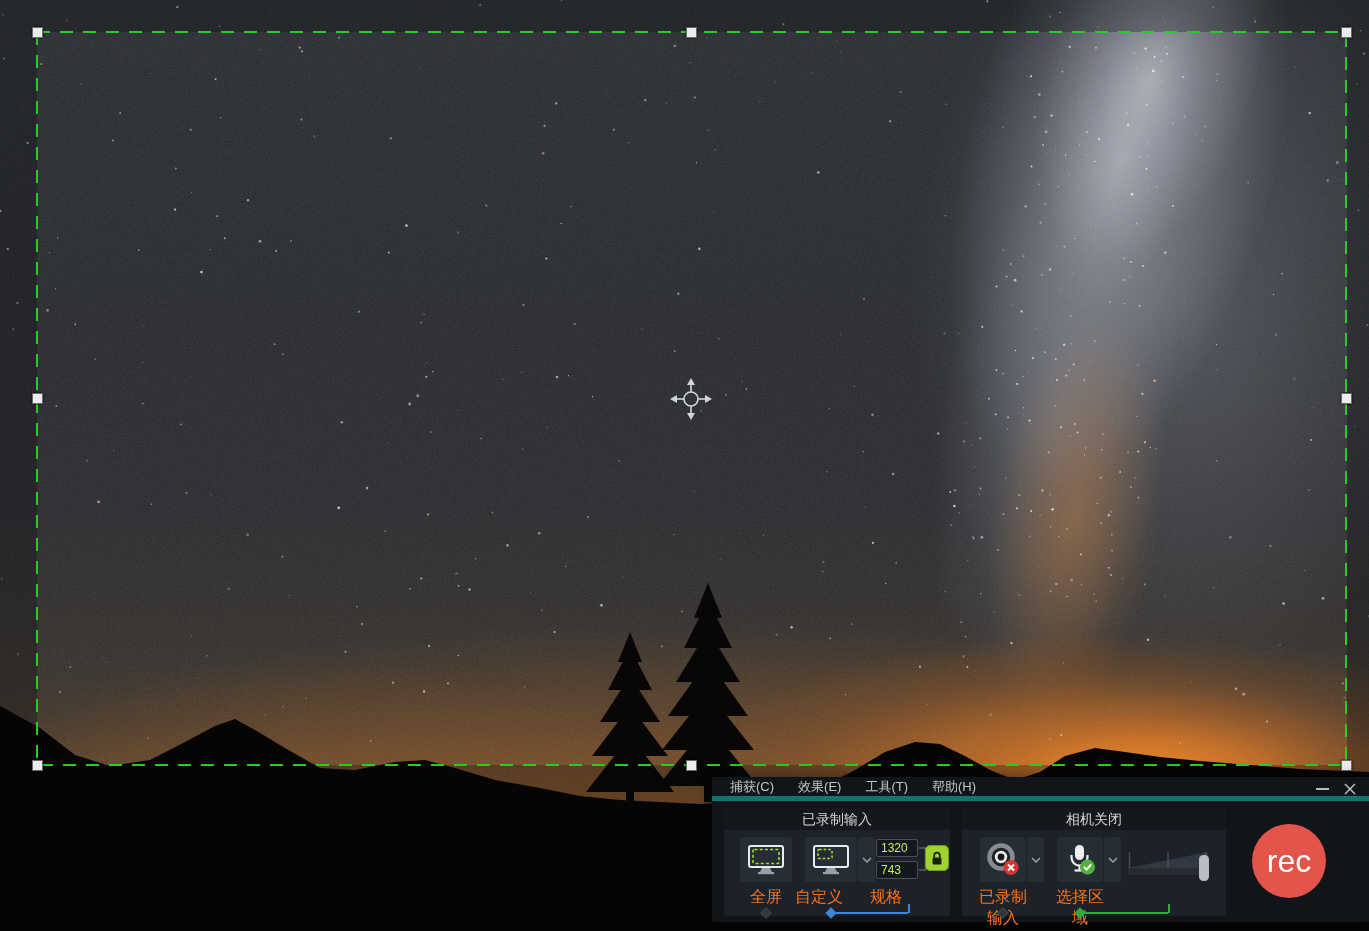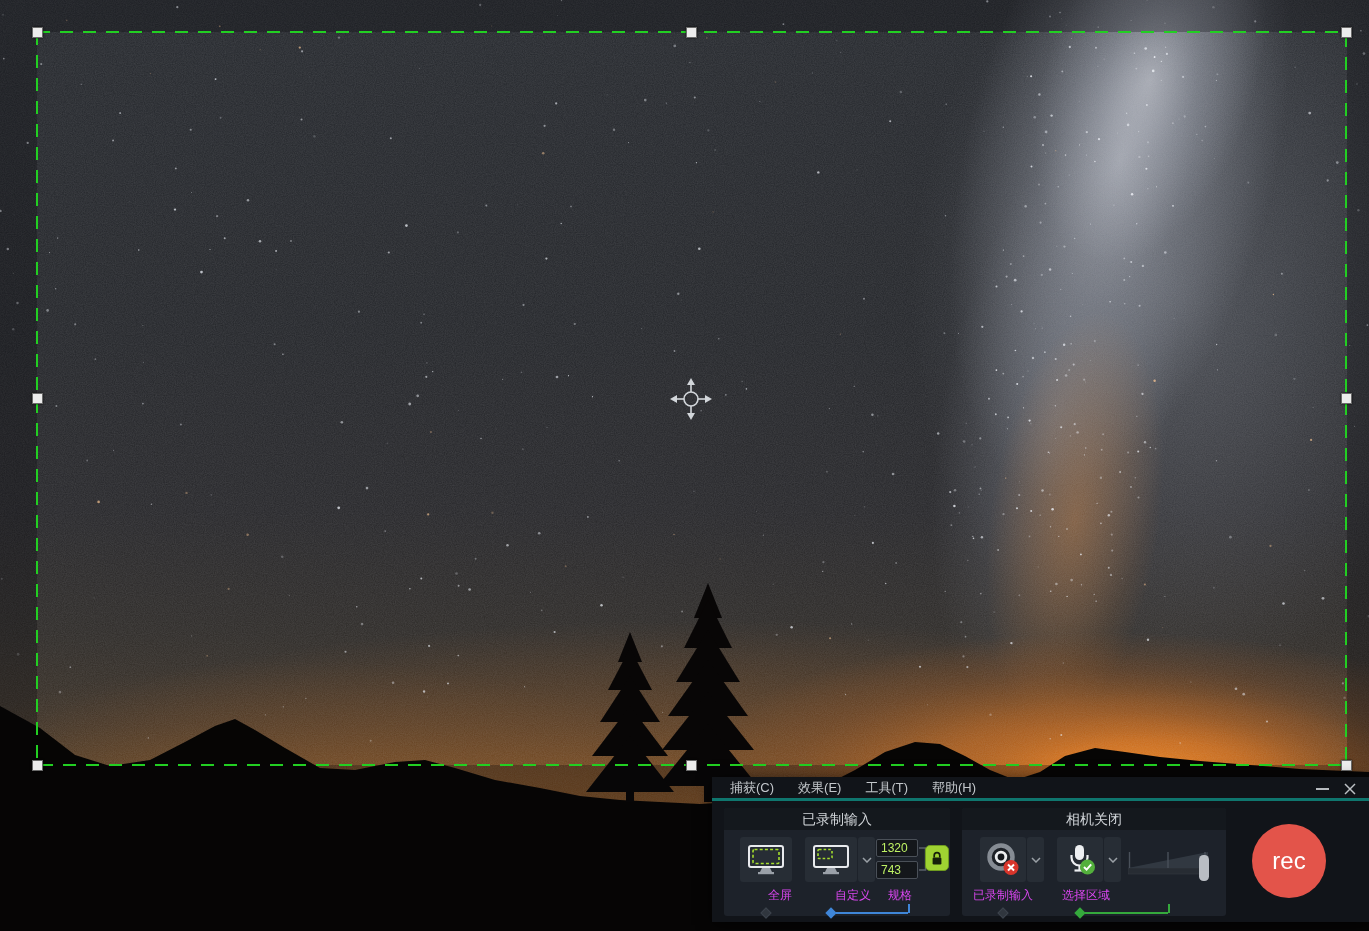--- a/index.html
+++ b/index.html
@@ -14,51 +14,51 @@
 
   
   .handle{position:absolute;width:11px;height:11px;background:#ececec;
           border:1px solid #6a6a6a;box-shadow:0 0 2px rgba(0,0,0,.8);}
 
   
   .panel{position:absolute;left:712px;top:777px;width:657px;height:145px;
          background:#111419;box-shadow:0 3px 14px rgba(0,0,0,.65);}
   .menubar{position:absolute;left:0;top:0;width:100%;height:24px;
            display:flex;align-items:center;padding-left:7px;gap:2px;
-           border-bottom:3px solid #0f766e;}
+           border-bottom:5px solid #0f766e;}
   .mitem{color:#c3c7cb;font-size:13px;padding:0 11px;line-height:24px;cursor:default;}
   .winbtns{position:absolute;right:10px;top:0;height:24px;display:flex;align-items:center;gap:10px;}
   .minbtn,.closebtn{width:18px;height:18px;display:flex;align-items:center;justify-content:center;}
   .minus{width:13px;height:2px;background:#b7bbbf;}
 
   .group{position:absolute;top:31px;height:108px;background:#1d222a;border-radius:3px;}
   .g1{left:12px;width:226px;}
   .g2{left:250px;width:264px;}
   .ghead{position:absolute;left:0;top:0;width:100%;height:22px;background:#14181d;
          border-radius:3px 3px 0 0;color:#d2d6da;font-size:14px;text-align:center;line-height:22px;}
   .tile{position:absolute;top:29px;height:45px;background:#272d35;border-radius:3px;
         display:flex;align-items:center;justify-content:center;cursor:pointer;}
   .chev{width:17px;}
-  .glabel{position:absolute;top:79px;height:18px;color:#d946ef;font-size:12px;text-align:right;}
+  .glabel{position:absolute;top:79px;height:18px;color:#f97316;font-size:16px;text-align:center;}
   .spec{position:absolute;width:42px;height:18px;background:#14171b;border:1px solid #4a5058;
         border-radius:2px;color:#bef264;font-size:12px;padding:0 4px;
         font-family:"Liberation Sans","DejaVu Sans",sans-serif;}
   .lock{position:absolute;left:201px;top:37px;width:24px;height:26px;background:#9fd332;
         border:1px solid #6f9b1f;border-radius:5px;display:flex;align-items:center;justify-content:center;cursor:pointer;}
   .diamond{position:absolute;top:101px;width:8px;height:8px;transform:rotate(45deg);}
   .d-dark{background:#30363e;border:1px solid #3c434c;}
   .d-blue{background:#3f86d8;}
   .d-green{background:#35a93c;}
   .hline{position:absolute;top:104px;height:2px;}
   .vtick{position:absolute;top:96px;width:2px;height:9px;}
   .blue{background:#3f86d8;}
   .green{background:#35a93c;}
 
   .rec{position:absolute;left:540px;top:47px;width:74px;height:74px;border-radius:50%;
-       background:#e3544a;border:none;color:#fff;font-size:24px;
+       background:#e3544a;border:none;color:#fff;font-size:32px;
        font-family:"Liberation Sans","DejaVu Sans",sans-serif;cursor:pointer;}
 </style>
 </head>
 <body>
 
 <div id="stage">
 
   <svg class="abs" style="left:0;top:0" width="1369" height="931" viewBox="0 0 1369 931">
     <defs>
       <linearGradient id="sky" x1="0" y1="0" x2="0" y2="1">
@@ -719,21 +719,21 @@
         <path d="M0 4 H6.5 V26 H0" fill="none" stroke="#596069" stroke-width="1.5"></path>
       </svg>
       <div class="lock">
         <svg width="12" height="15" viewBox="0 0 12 15">
           <path d="M3.2 6.5 V4.4 a2.8 2.8 0 0 1 5.6 0 V6.5" fill="none" stroke="#16200a" stroke-width="1.7"></path>
           <rect x="1.6" y="6.5" width="8.8" height="7" rx="1.2" fill="#16200a"></rect>
         </svg>
       </div>
 
       <div class="glabel" style="left:16px;width:52px">全屏</div>
-      <div class="glabel" style="left:95px;width:52px">自定义</div>
+      <div class="glabel" style="left:69px;width:52px">自定义</div>
       <div class="glabel" style="left:136px;width:52px">规格</div>
 
       <div class="diamond d-dark" style="left:38px"></div>
       <div class="diamond d-blue" style="left:103px"></div>
       <div class="hline blue" style="left:112px;width:72px"></div>
       <div class="vtick blue" style="left:184px"></div>
     </div>
 
     <div class="group g2">
       <div class="ghead">相机关闭</div>

